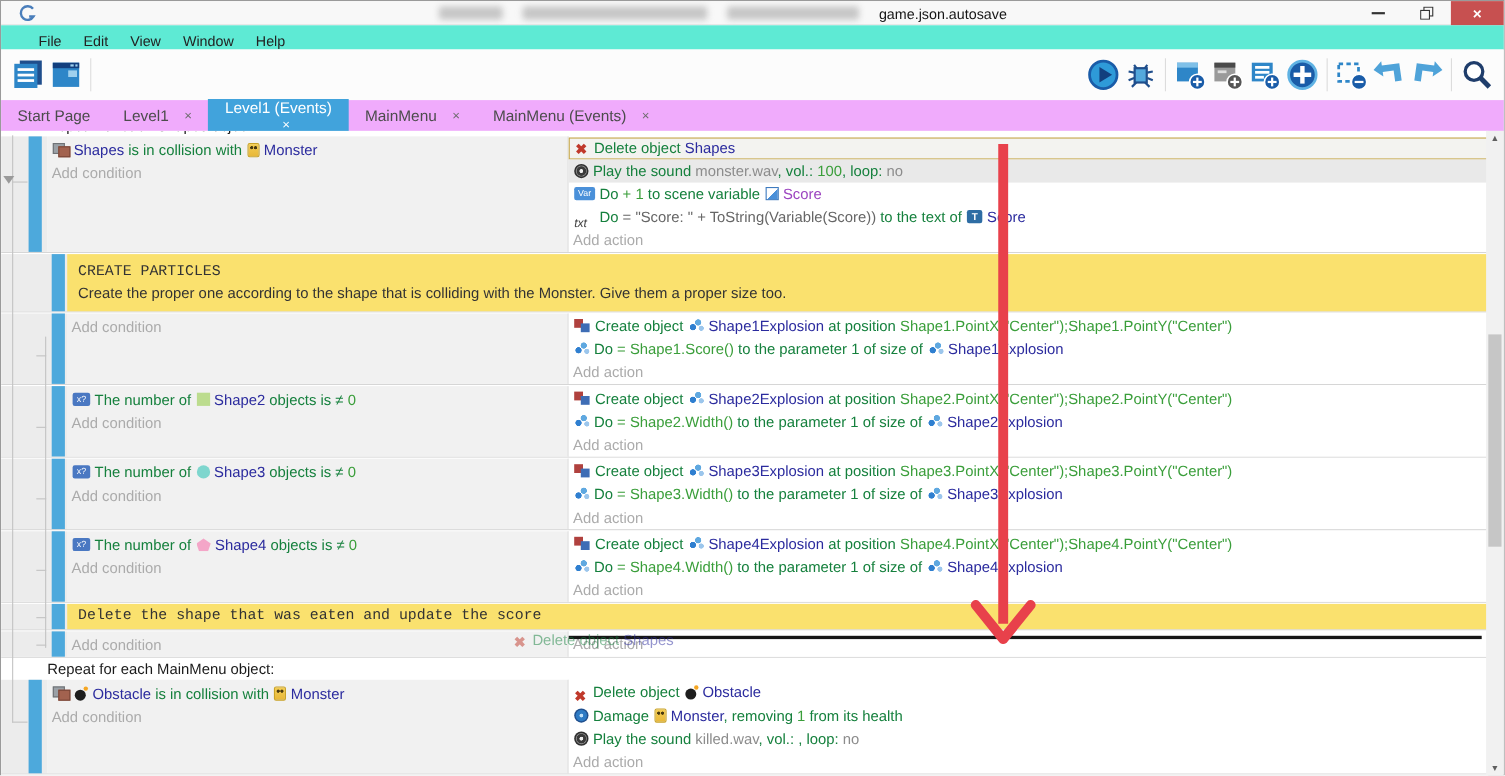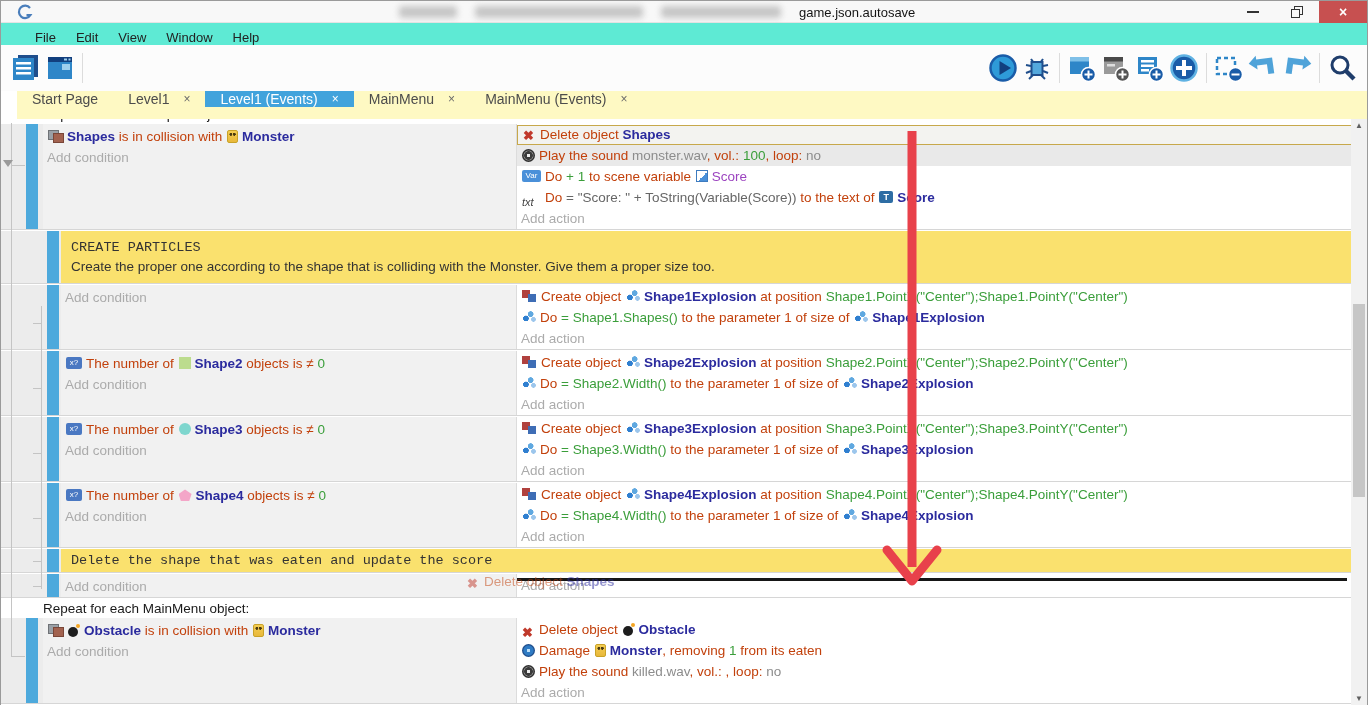--- a/index.html
+++ b/index.html
@@ -26,24 +26,24 @@
   .menubar { position:absolute; top:22px; left:0; right:0; height:22px; background:#5eead4; display:flex; align-items:flex-end; padding-left:24px; }
   .menu-item { padding:0 10px; font-size:13px; color:#222; }
 
   
   .toolbar { position:absolute; top:44px; left:0; right:0; height:46px; background:#fcfcfc; display:flex; align-items:center; padding:0 8px; }
   .tbtn { width:34px; height:34px; display:flex; align-items:center; justify-content:center; }
   .tsep { width:1px; height:30px; background:#dcdcdc; margin:0 5px; }
   .tool-right { margin-left:auto; display:flex; align-items:center; }
 
   
-  .tabbar { position:absolute; top:90px; left:16px; right:0; height:28px; display:flex; align-items:flex-start; background:#fef9c3; }
+  .tabbar { position:absolute; top:90px; left:0; right:0; height:28px; display:flex; align-items:center; background:#f0abfc; }
   .tab { display:flex; align-items:center; padding:0 15px; font-size:14px; color:#4c4c4c; white-space:nowrap; }
   .tab .tab-x { margin-left:14px; font-size:12px; color:#6b6b6b; }
-  .tab.active { background:var(--accent); color:#fff; }
+  .tab.active { background:var(--accent); color:#fff;flex-direction:column; }
   .tab.active .tab-x { color:#fff; }
 
   
   .sheet { position:absolute; top:118px; left:0; width:1352px; height:587px; overflow:hidden; background:#fff; }
   .block { position:relative; display:flex; border-bottom:1px solid #d6d6d6; margin-bottom:1px; background:#fff; }
   .ev-header { position:relative; padding-left:42px; line-height:19px; height:19px; font-size:13.5px; color:#1a1a1a; background:#fff; border-bottom:none; margin-bottom:0; display:block; }
   .ev-header.clipped { height:5px; overflow:hidden; }
   .ev-header.clipped span { position:absolute; bottom:0; left:42px; }
 
   .gutter { position:relative; background:#ececec; flex:0 0 auto; }
@@ -54,22 +54,22 @@
   .indent1 > .gutter .bar { left:46px; }
 
   .conditions { flex:0 0 auto; background:#f1f1f1; border-right:1px solid #dcdcdc; padding-top:2px; }
   .indent0 .conditions { width:474px; }
   .indent1 .conditions { width:456px; }
   .actions { flex:1 1 auto; background:#fff; padding-top:1px; }
 
   .iline { height:21px; line-height:21px; white-space:nowrap; padding-left:4px; overflow:visible; }
   .iline.selected { background:#f3f3f0; border:1px solid var(--gold); height:20px; line-height:18px; }
   .iline.shaded { background:#e9e9e9; }
-  .s-plain { color:#c2410c; }
-  .s-obj { color:var(--navy); font-weight:bold; }
+  .s-plain { color:#15803d; }
+  .s-obj { color:var(--navy); font-weight:normal; }
   .s-green { color:var(--green); }
   .s-param { color:var(--param); }
   .s-purple { color:var(--purple); }
   .s-ph { color:var(--ph); }
   .s-expr { color:#666; }
 
   
   .comment-body { flex:1 1 auto; background:var(--yellow); padding:7px 10px; color:#333; }
   .comment-body .c-title { line-height:19px;font-family:Liberation Mono, monospace; }
   .comment-body .c-text { line-height:19px; }
@@ -328,21 +328,21 @@
         </div>
         <div class="block indent1">
           <div class="gutter">
             <div class="bar"></div>
           </div>
           <div class="conditions">
             <div class="iline"><span class="s-ph">Add condition</span></div>
           </div>
           <div class="actions">
             <div class="iline"><span class="icon i-create"></span><span class="s-plain">Create object </span><span class="icon i-particles"></span><span class="s-obj">Shape1Explosion</span><span class="s-plain"> at position </span><span class="s-green">Shape1.PointX("Center");Shape1.PointY("Center")</span></div>
-            <div class="iline"><span class="icon i-particles"></span><span class="s-plain">Do </span><span class="s-green">= Shape1.Shapes()</span><span class="s-plain"> to the parameter 1 of size of </span><span class="icon i-particles"></span><span class="s-obj">Shape1Explosion</span></div>
+            <div class="iline"><span class="icon i-particles"></span><span class="s-plain">Do </span><span class="s-green">= Shape1.Score()</span><span class="s-plain"> to the parameter 1 of size of </span><span class="icon i-particles"></span><span class="s-obj">Shape1Explosion</span></div>
             <div class="iline"><span class="s-ph">Add action</span></div>
           </div>
         </div>
         <div class="block indent1">
           <div class="gutter">
             <div class="bar"></div>
           </div>
           <div class="conditions">
             <div class="iline"><span class="icon i-count"></span><span class="s-plain">The number of </span><span class="icon i-shape2"></span><span class="s-obj">Shape2</span><span class="s-plain"> objects is </span><span class="s-plain">≠ </span><span class="s-green">0</span></div>
             <div class="iline"><span class="s-ph">Add condition</span></div>
@@ -404,21 +404,21 @@
         <div class="block indent0">
           <div class="gutter">
             <div class="bar"></div>
           </div>
           <div class="conditions">
             <div class="iline"><span class="icon i-collision"></span><span class="icon i-bomb"></span><span class="s-obj">Obstacle</span><span class="s-plain"> is in collision with </span><span class="icon i-monster"></span><span class="s-obj">Monster</span></div>
             <div class="iline"><span class="s-ph">Add condition</span></div>
           </div>
           <div class="actions">
             <div class="iline"><span class="icon i-delete"></span><span class="s-plain">Delete object </span><span class="icon i-bomb"></span><span class="s-obj">Obstacle</span></div>
-            <div class="iline"><span class="icon i-damage"></span><span class="s-plain">Damage </span><span class="icon i-monster"></span><span class="s-obj">Monster</span><span class="s-plain">, removing </span><span class="s-green">1</span><span class="s-plain"> from its eaten</span></div>
+            <div class="iline"><span class="icon i-damage"></span><span class="s-plain">Damage </span><span class="icon i-monster"></span><span class="s-obj">Monster</span><span class="s-plain">, removing </span><span class="s-green">1</span><span class="s-plain"> from its health</span></div>
             <div class="iline"><span class="icon i-sound"></span><span class="s-plain">Play the sound </span><span class="s-param">killed.wav</span><span class="s-plain">, vol.: , loop: </span><span class="s-param">no</span></div>
             <div class="iline"><span class="s-ph">Add action</span></div>
           </div>
         </div>
       </div>
   </div>
 
   <div class="guide" style="left:10px; top:122px; width:1px; height:534px;"></div>
   <div class="guide" style="left:10px; top:164px; width:14px; height:1px;"></div>
   <div class="toggle-tri" style="left:2px; top:159px;"></div>

